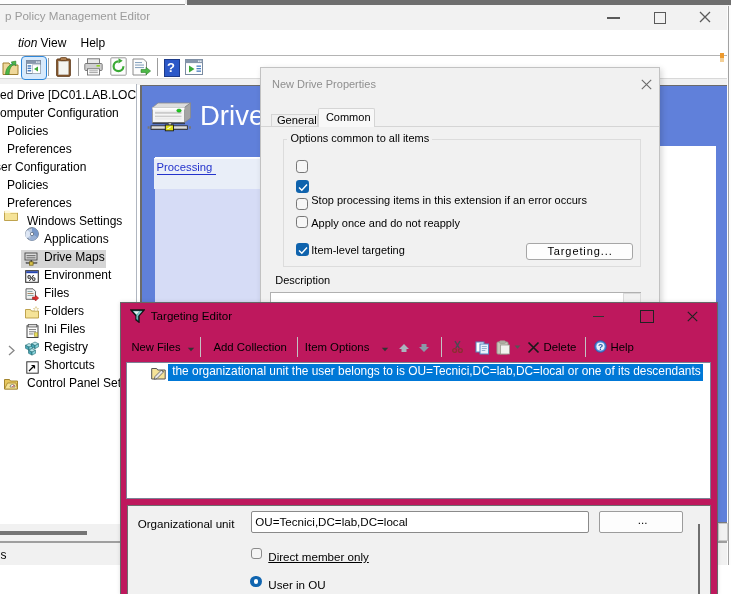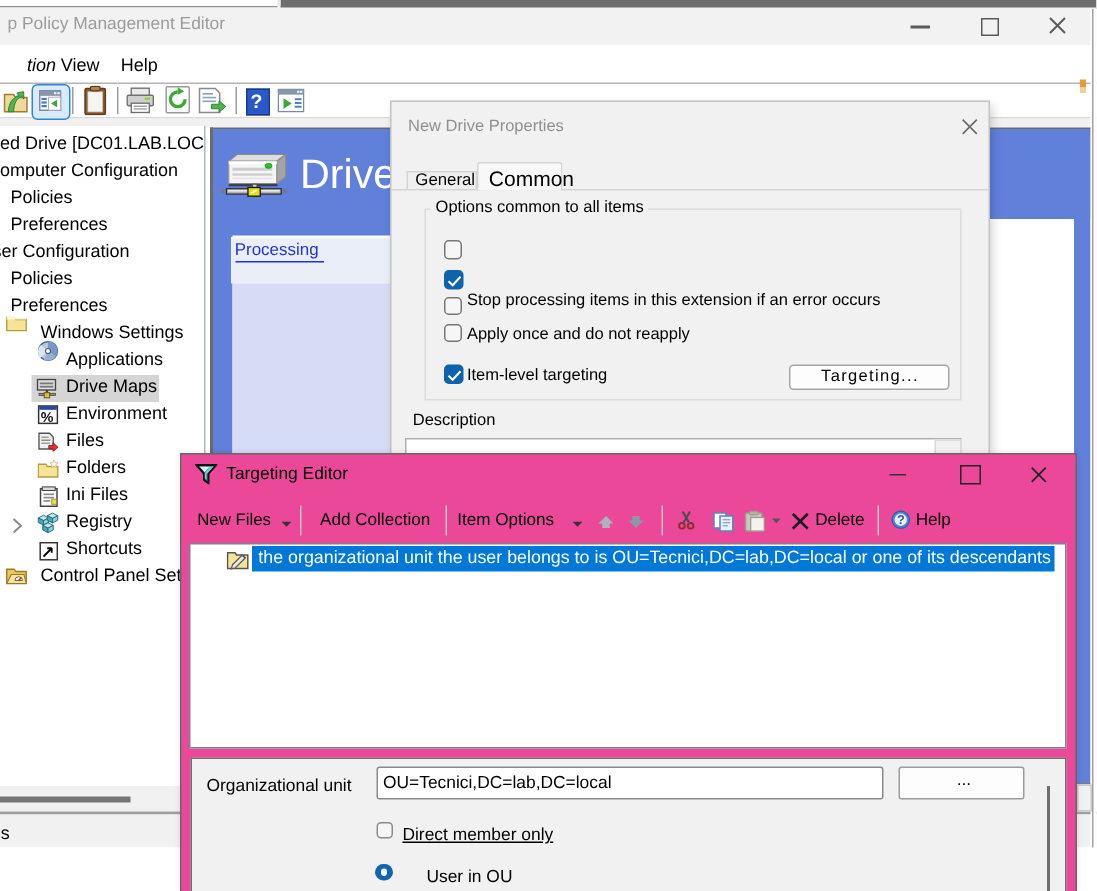--- a/index.html
+++ b/index.html
@@ -247,21 +247,21 @@
 <div id="ndp" class="ab" style="left:260.4px;top:67px;width:397.8px;height:235.2px;background:#f1f1f1;border:1px solid #c2c2c2;box-shadow:2px 2px 6px rgba(0,0,0,0.16);overflow:hidden;">
  <div class="tx" style="left:10.6px;top:10.8px;color:#8f8f8f;font-size:11px;text-align:center;">New Drive Properties</div>
  <svg class="ab" style="left:379.4px;top:10.7px;" width="11" height="11" viewBox="0 0 11 11">
         <path d="M0.8 0.8 L10.2 10.2 M10.2 0.8 L0.8 10.2" stroke="#6a6a6a" stroke-width="1.1"></path>
       </svg>
 
  <div class="ab" style="left:0;top:58.1px;width:399px;height:1px;background:#d5d5d5;"></div>
  <div class="ab" style="left:10px;top:46.1px;width:47.1px;height:12px;background:#efefef;border:1px solid #d5d5d5;border-bottom:none;box-sizing:border-box;"></div>
  <div class="tx" style="left:15.5px;top:46.5px;font-size:11.2px;">General</div>
  <div class="ab" style="left:57.1px;top:40px;width:56.3px;height:19.1px;background:#f8f8f8;border:1px solid #d5d5d5;border-bottom:none;border-radius:2px 2px 0 0;box-sizing:border-box;"></div>
- <div class="tx" style="left:64.5px;top:43.5px;font-size:14px;">Common</div>
+ <div class="tx" style="left:64.5px;top:43.5px;font-size:11px;">Common</div>
 
  <div class="ab" style="left:21.3px;top:71.2px;width:358.5px;height:128.3px;border:1px solid #dcdcdc;box-sizing:border-box;"></div>
  <div class="tx" style="left:26px;top:65.2px;font-size:11px;background:#f1f1f1;padding:0 3px;">Options common to all items</div>
 
  <div class="cb" style="left:34.8px;top:92.4px;"></div>
  <div class="tx" style="left:49.9px;top:94.5px;font-size:11px;margin-top:32px;">Stop processing items in this extension if an error occurs</div>
  <div class="cbc" style="left:34.8px;top:112.2px;"></div>
  <svg class="ab" style="left:36.8px;top:114.7px;" width="10" height="9" viewBox="0 0 10 9">
         <path d="M1 4.5 L3.8 7.2 L9 1.5" stroke="#fff" stroke-width="1.4" fill="none"></path>
       </svg>
@@ -274,21 +274,21 @@
       </svg>
  <div class="tx" style="left:49.9px;top:177px;font-size:11px;">Item-level targeting</div>
  <div class="ab" style="left:264.3px;top:175px;width:107.3px;height:16.5px;background:#fdfdfd;border:1px solid #a6a6a6;border-radius:3px;box-sizing:border-box;"></div>
  <div class="tx" style="left:286px;top:177.8px;font-size:11px;letter-spacing:0.9px;">Targeting...</div>
 
  <div class="tx" style="left:13.8px;top:207.2px;font-size:11px;">Description</div>
  <div class="ab" style="left:8.6px;top:224px;width:370.7px;height:30px;background:#fff;border:1px solid #b0b0b0;box-sizing:border-box;"></div>
  <div class="ab" style="left:361.3px;top:225px;width:18px;height:28px;background:#f1f1f1;border:1px solid #dadada;box-sizing:border-box;"></div>
 </div>
 
-<div id="te" class="ab" style="left:119.8px;top:301.9px;width:596px;height:292.1px;background:#ec4899;border:1.2px solid #666;border-bottom:none;box-shadow:0 0 4px rgba(0,0,0,0.12);overflow:hidden;">
+<div id="te" class="ab" style="left:119.8px;top:301.9px;width:596px;height:292.1px;background:#be185d;border:1.2px solid #666;border-bottom:none;box-shadow:0 0 4px rgba(0,0,0,0.12);overflow:hidden;">
 
  <svg class="ab" style="left:9.5px;top:6.5px;" width="15" height="14" viewBox="0 0 15 14">
   <path d="M0.8 1 h13.4 l-5.2 5.8 v6.4 l-3 -2.2 v-4.2 z" fill="#18888a" stroke="#111" stroke-width="1.3" stroke-linejoin="miter"></path>
   <path d="M3.2 2.2 h6.5 l-3.2 3.6 z" fill="#e8eeee"></path>
   <path d="M9.7 2.2 h2.6 l-4.6 5 v3.6 l-1.2 -0.9 v-3.3 z" fill="#8ac8c8"></path>
  </svg>
  <div class="tx" style="left:30px;top:7.6px;font-size:11.6px;">Targeting Editor</div>
  <div class="ab" style="left:472.5px;top:12.7px;width:11px;height:1.4px;background:#333;"></div>
  <div class="ab" style="left:519.5px;top:6.9px;width:11.5px;height:11.5px;border:1.4px solid #222;"></div>
  <svg class="ab" style="left:566px;top:7.9px;" width="11" height="11" viewBox="0 0 11 11">
@@ -357,17 +357,17 @@
  <div class="ab" style="left:5.8px;top:201.7px;width:584px;height:90.4px;background:#f1f1f1;border:1.4px solid #6e6e6e;border-bottom:none;box-sizing:border-box;"></div>
  <div class="tx" style="left:16.9px;top:214.9px;font-size:11.6px;">Organizational unit</div>
  <div class="ab" style="left:130.6px;top:207.8px;width:337.7px;height:22.5px;background:#fff;border:1px solid #8a8a8a;border-radius:2px;box-sizing:border-box;"></div>
  <div class="tx" style="left:134.5px;top:212.7px;font-size:11.6px;">OU=Tecnici,DC=lab,DC=local</div>
  <div class="ab" style="left:478.4px;top:207.8px;width:83.9px;height:22.5px;background:#fdfdfd;border:1px solid #9c9c9c;border-radius:2px;box-sizing:border-box;"></div>
  <div class="tx" style="left:517px;top:211px;font-size:11.6px;">...</div>
  <div class="ab" style="left:130.3px;top:245.5px;width:11px;height:11px;border:1.2px solid #8b8b8b;border-radius:3px;background:#f5f5f5;box-sizing:border-box;"></div>
  <div class="tx" style="left:147.5px;top:248.3px;font-size:11.6px;text-decoration:underline;">Direct member only</div>
  <div class="ab" style="left:129.7px;top:272.8px;width:11.5px;height:11.5px;border-radius:50%;background:#1065b0;"></div>
  <div class="ab" style="left:133.2px;top:276.3px;width:4.5px;height:4.5px;border-radius:50%;background:#fff;"></div>
- <div class="tx" style="left:147.5px;top:275.9px;font-size:11.6px;margin-left:16px;">User in OU</div>
+ <div class="tx" style="left:147.5px;top:275.9px;font-size:11.6px;">User in OU</div>
  <div class="ab" style="left:577px;top:221.4px;width:2.5px;height:70.7px;background:#6f6f6f;"></div>
 </div>
 
 </div>
 
 </body></html>

